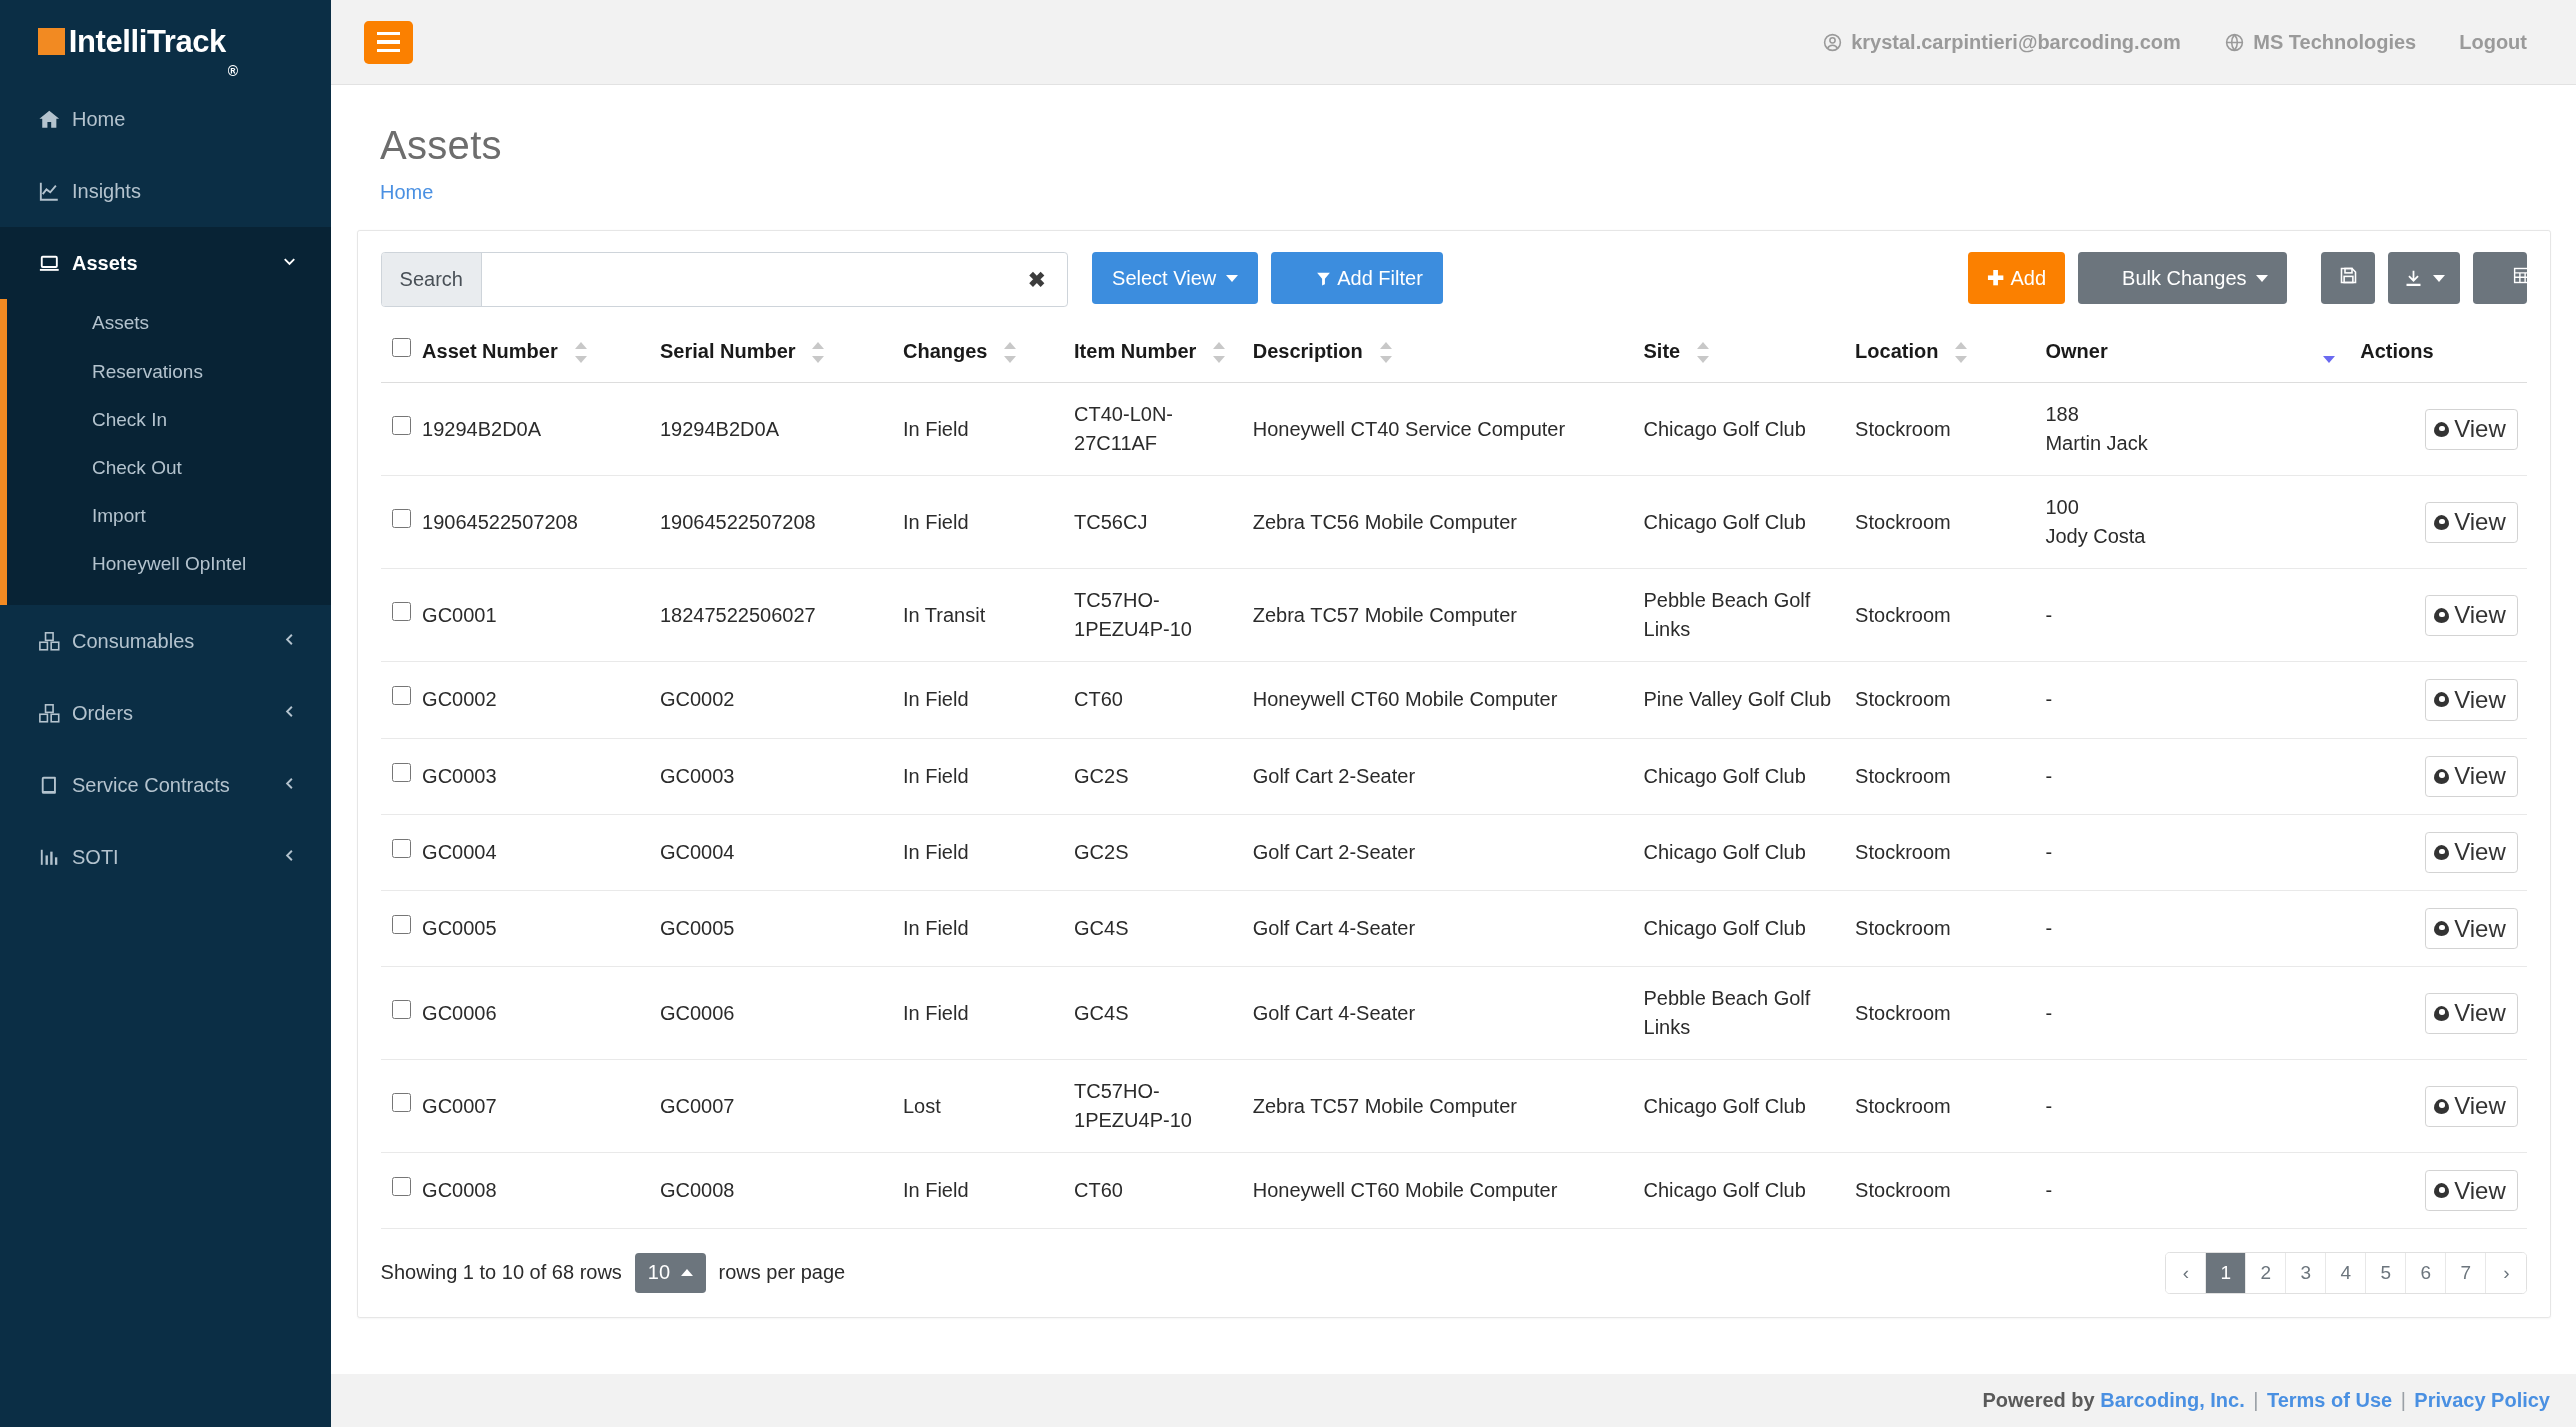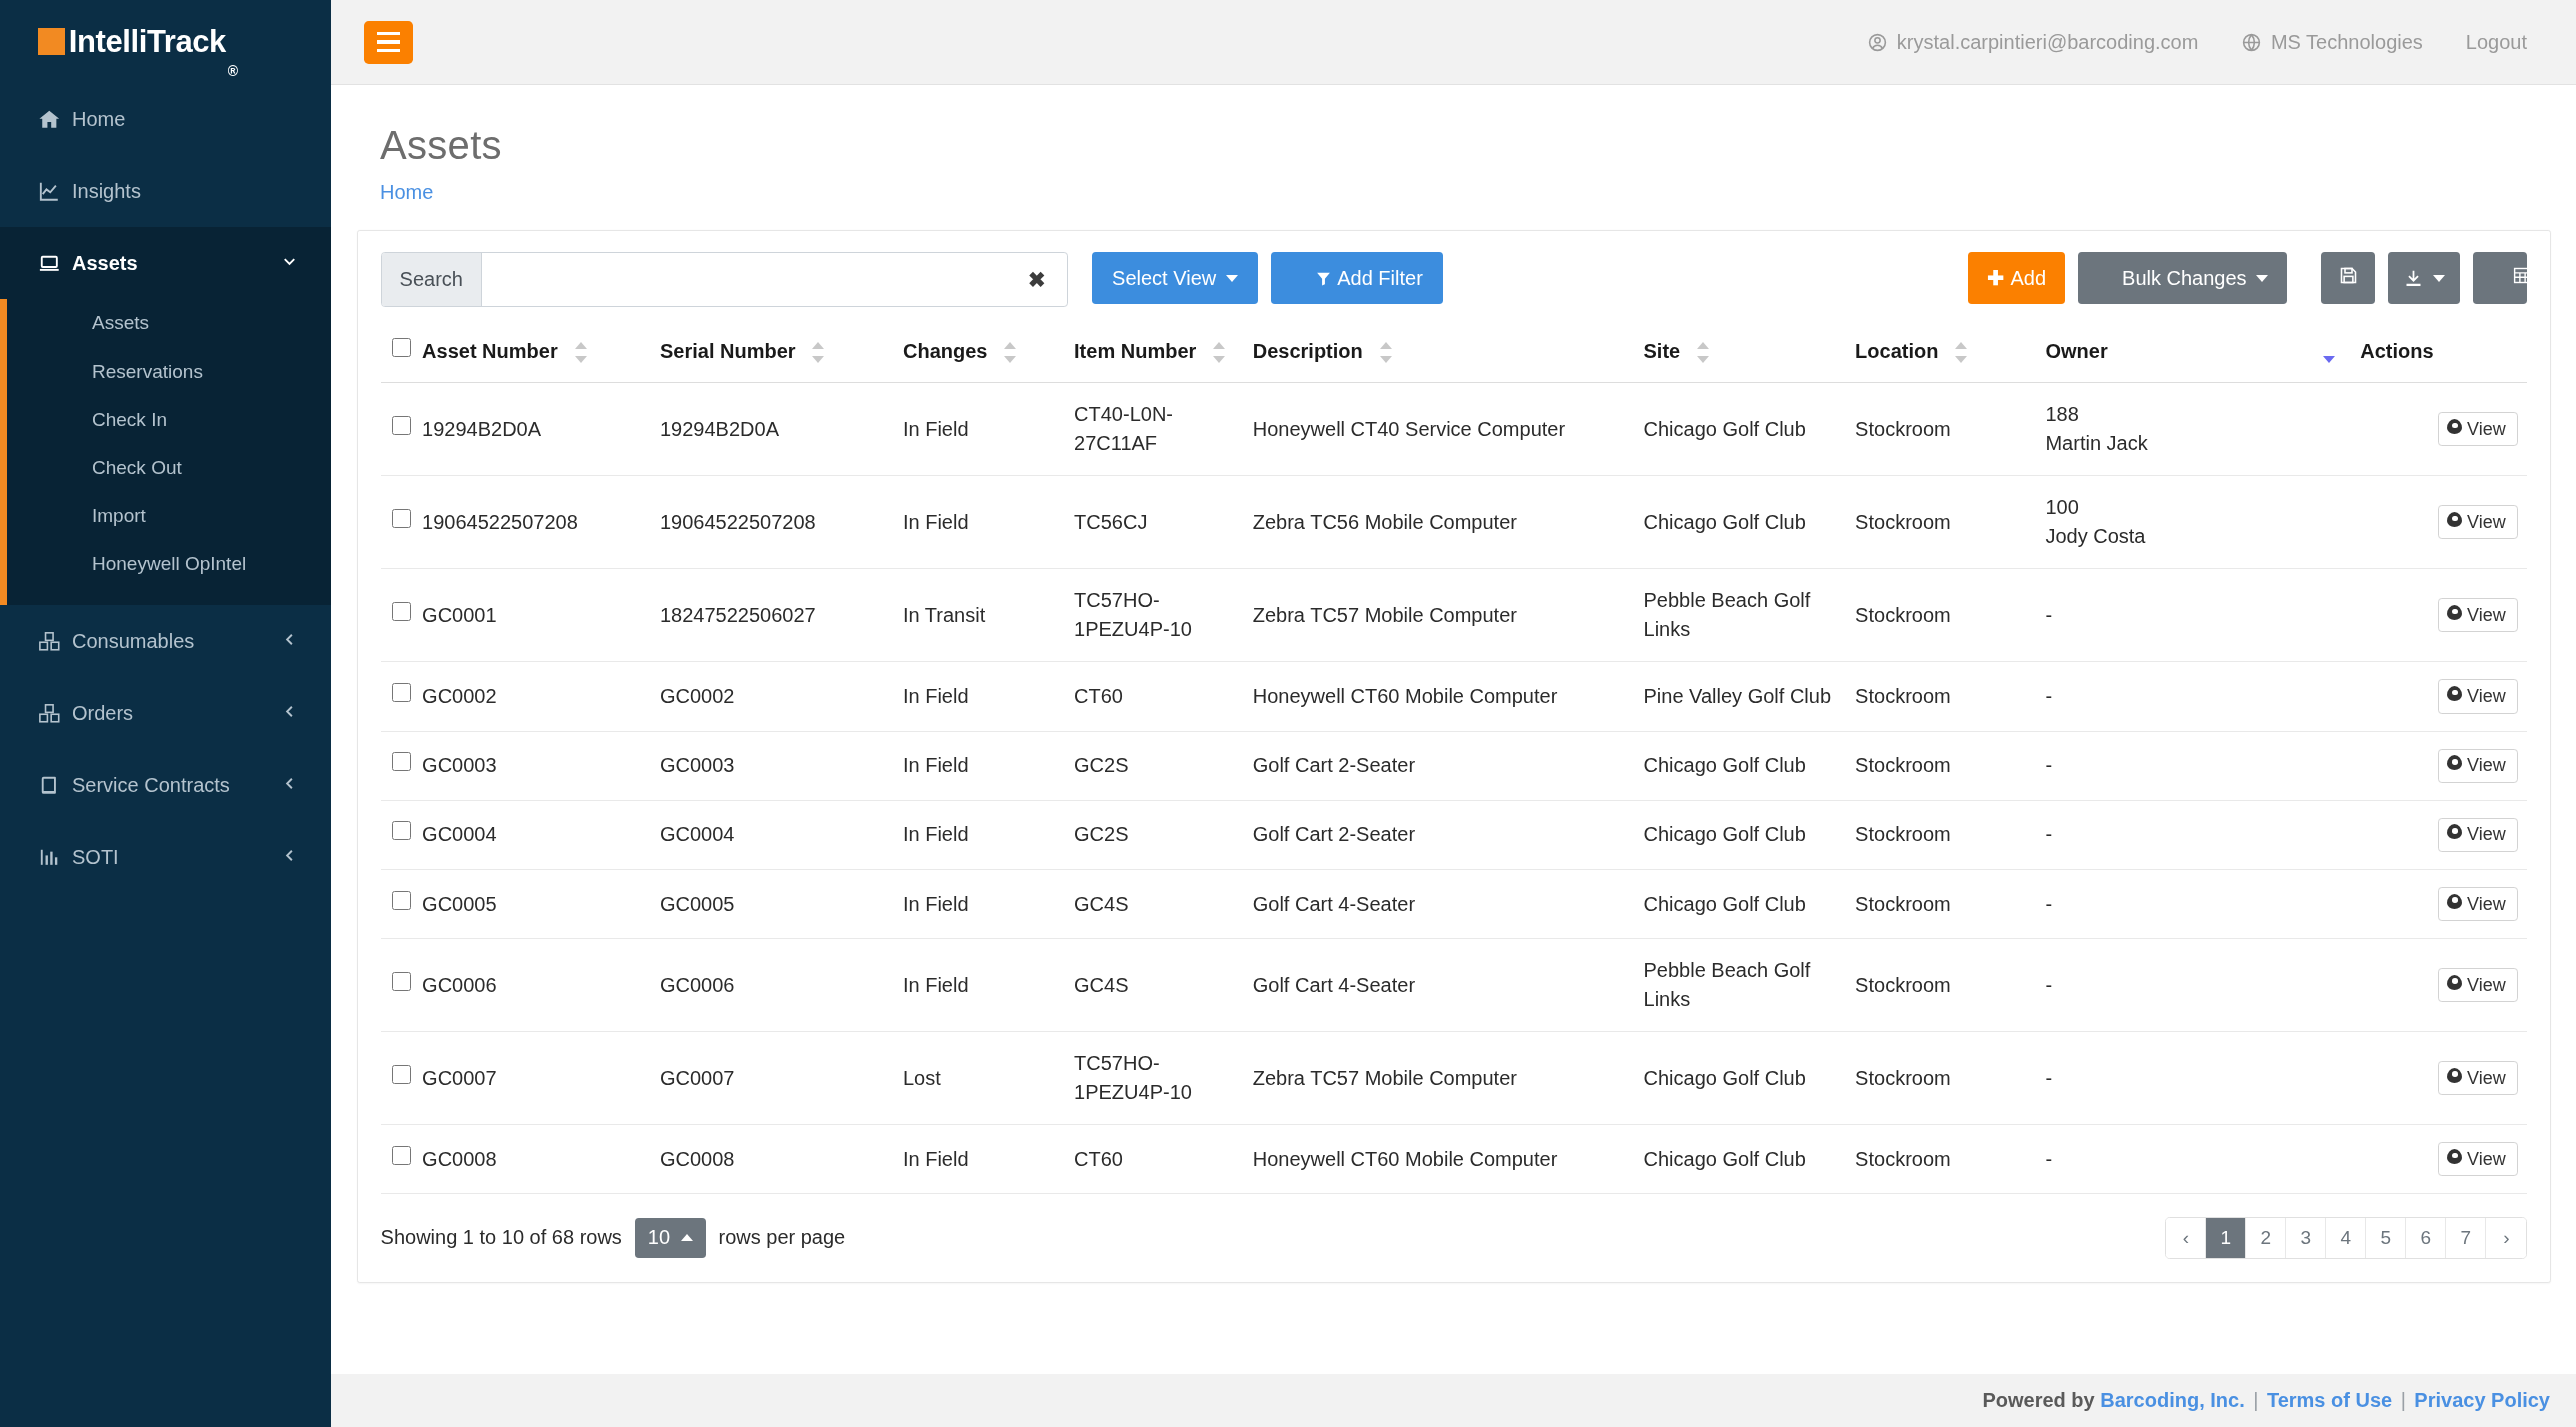--- a/index.html
+++ b/index.html
@@ -92,20 +92,21 @@
   }
 
   
   #topbar {
     position: absolute; left: 331px; top: 0;
     width: 2245px; height: 85px;
     background: #f2f2f2;
     border-bottom: 0.9px solid #e2e2e2;
     display: flex; align-items: center;
     z-index: 10;
+    font-weight: bold;
   }
   #hamburger {
     margin-left: 33px;
     width: 49px; height: 43px;
     background: #fb8000;
     border: none; border-radius: 4.7px;
     display: flex; flex-direction: column;
     align-items: center; justify-content: center;
     gap: 4.7px;
     cursor: pointer;
@@ -268,26 +269,26 @@
   .sort-ico.desc::before { display: none; }
   .sort-ico.desc::after  { border-top-color: #6a6af0; }
 
   input.cbx {
     width: 19px; height: 21px;
     margin: 0;
     cursor: pointer;
   }
 
   .view-btn {
-    display: inline-flex; align-items: flex-start; gap: 4.7px;
+    display: inline-flex; align-items: center; gap: 4.7px;
     border: 0.9px solid #d3d3d3;
     border-radius: 3.8px;
     background: #ffffff;
     color: #333333;
-    font-size: 18px;
+    font-size: 24px;
     padding: 5.6px 11.3px 5.6px 8.5px;
     cursor: pointer;
     font-family: "Liberation Sans", sans-serif;
   }
   .eye {
     display: inline-block;
     width: 15px; height: 15px;
     border-radius: 50% 50% 50% 50% / 60% 60% 40% 40%;
     background: #333;
     position: relative;

